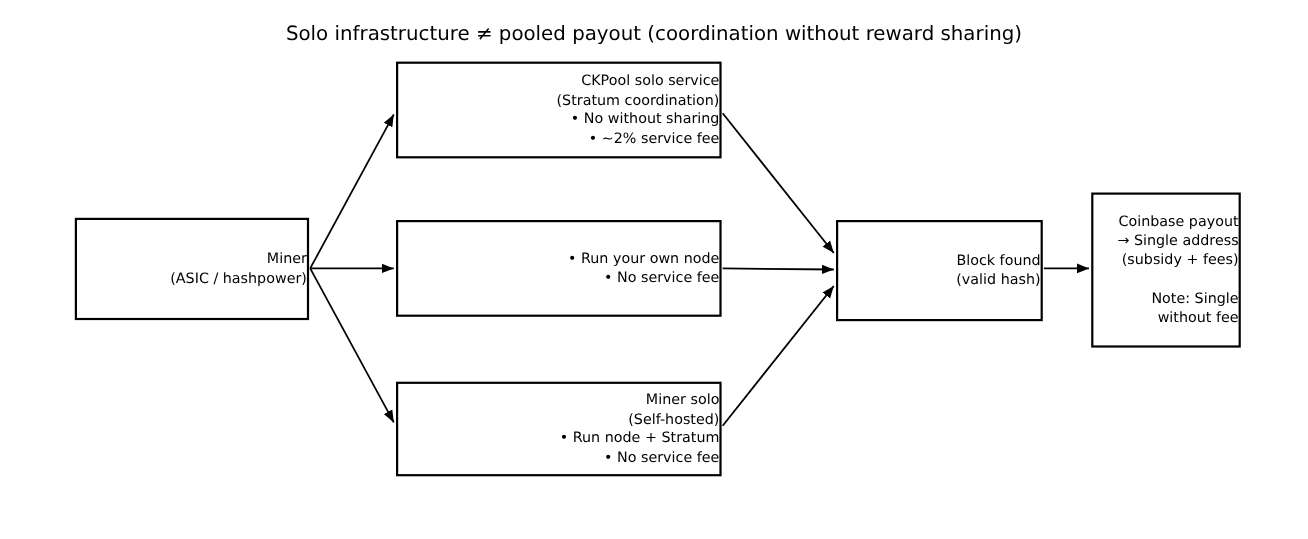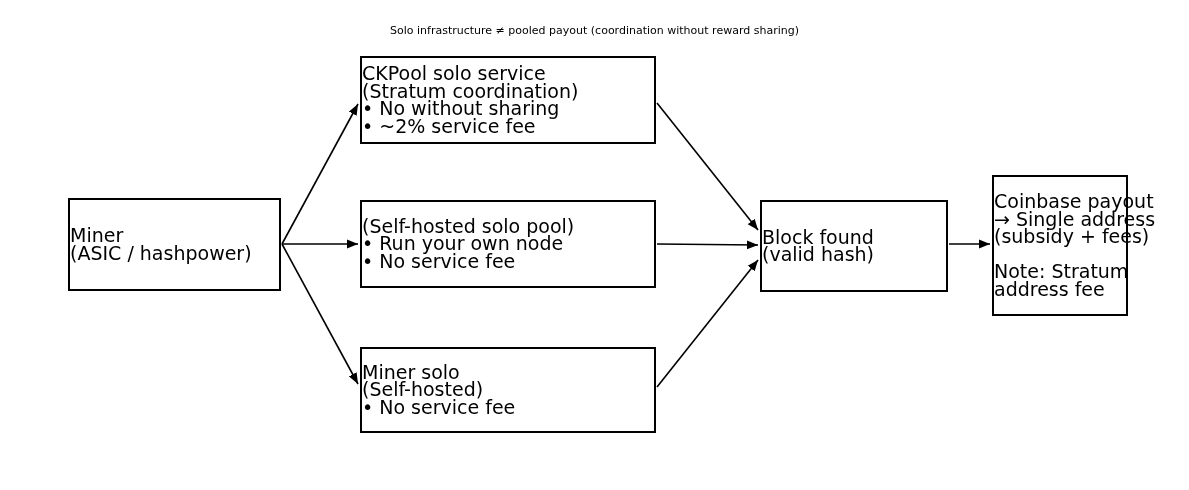--- a/index.html
+++ b/index.html
@@ -15,40 +15,40 @@
     font-family: "DejaVu Sans", "Liberation Sans", sans-serif;
     color: #000000;
     overflow: hidden;
   }
   .diagram-title {
     position: absolute;
     top: 21px;
     left: 0;
     width: 100%;
     text-align: center;
-    font-size: 11px;
+    font-size: 18px;
     line-height: 20px;
     white-space: nowrap;
   }
   .edges {
     position: absolute;
     top: 0;
     left: 0;
   }
   .node {
     position: absolute;
     box-sizing: border-box;
     border: 2px solid #000000;
     background: #ffffff;
     display: flex;
     flex-direction: column;
     justify-content: center;
-    align-items: flex-start;
+    align-items: flex-end;
     text-align: center;
-    font-size: 19px;
+    font-size: 13px;
     line-height: 17.5px;
   }
   .node-line {
     min-height: 17.5px;
     white-space: nowrap;
   }
 </style>
 </head>
 <body>
 
@@ -77,38 +77,38 @@
   </div>
 
   <div class="node" style="left:360px; top:56px; width:296px; height:88px;">
     <div class="node-line">CKPool solo service</div>
     <div class="node-line">(Stratum coordination)</div>
     <div class="node-line">• No without sharing</div>
     <div class="node-line">• ~2% service fee</div>
   </div>
 
   <div class="node" style="left:360px; top:200px; width:296px; height:88px;">
-    <div class="node-line">(Self-hosted solo pool)</div>
     <div class="node-line">• Run your own node</div>
     <div class="node-line">• No service fee</div>
   </div>
 
   <div class="node" style="left:360px; top:347px; width:296px; height:86px;">
     <div class="node-line">Miner solo</div>
     <div class="node-line">(Self-hosted)</div>
+    <div class="node-line">• Run node + Stratum</div>
     <div class="node-line">• No service fee</div>
   </div>
 
   <div class="node" style="left:760px; top:200px; width:188px; height:92px;">
     <div class="node-line">Block found</div>
     <div class="node-line">(valid hash)</div>
   </div>
 
   <div class="node" style="left:992px; top:175px; width:136px; height:141px;">
     <div class="node-line">Coinbase payout</div>
     <div class="node-line">→ Single address</div>
     <div class="node-line">(subsidy + fees)</div>
     <div class="node-line"></div>
-    <div class="node-line">Note: Stratum</div>
-    <div class="node-line">address fee</div>
+    <div class="node-line">Note: Single</div>
+    <div class="node-line">without fee</div>
   </div>
 
 </div>
 
 </body></html>

